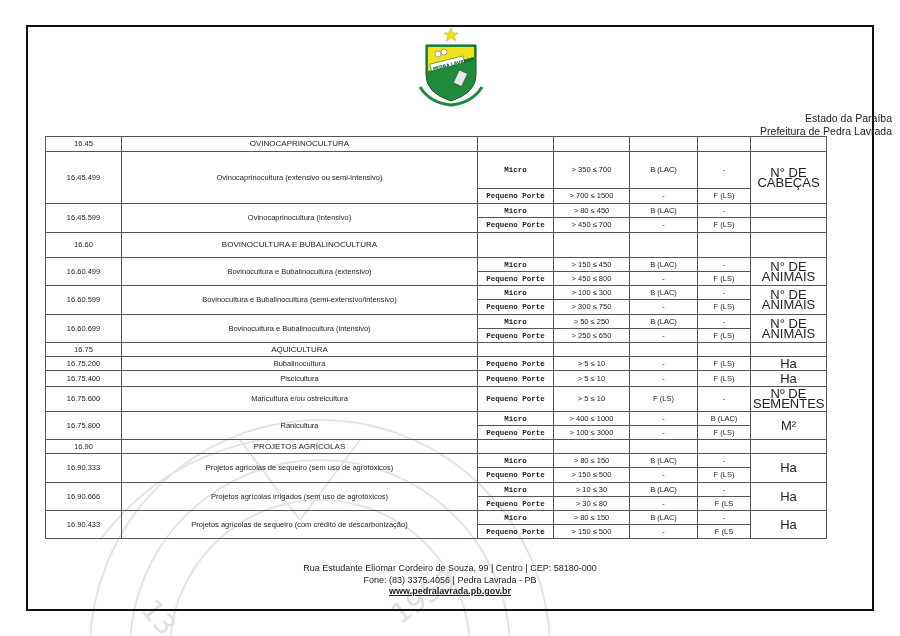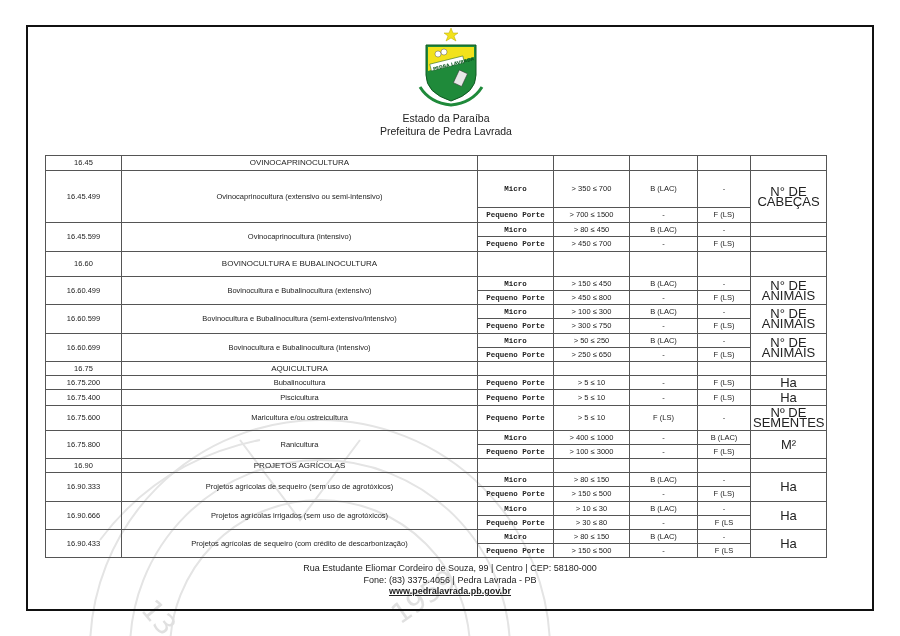--- a/index.html
+++ b/index.html
@@ -3,23 +3,23 @@
 <meta charset="utf-8">
 <style>
   html, body { margin: 0; padding: 0; background: #ffffff; }
   body { width: 900px; height: 636px; position: relative; overflow: hidden;
          font-family: "Liberation Sans", "DejaVu Sans", sans-serif; color: #222; }
   .page-frame { position: absolute; left: 26px; top: 25px; width: 848px; height: 586px;
                 border: 2px solid #111; box-sizing: border-box; }
   .watermark { position: absolute; left: 40px; top: 400px; width: 560px; height: 420px;
                pointer-events: none; }
   .logo { position: absolute; left: 418px; top: 27px; width: 66px; height: 82px; }
-  .header-text { position: absolute; top: 112px; width: 892px; text-align: center;
+  .header-text { position: absolute; top: 112px; width: 892px; text-align: right;
                  font-size: 10.5px; line-height: 13px; color: #222; }
-  table.grid { position: absolute; left: 45px; top: 155px; border-collapse: collapse;
+  table.grid { position: absolute; left: 45px; top: 136px; border-collapse: collapse;
                table-layout: fixed; width: 781px; font-size: 7.5px; color: #222; }
   table.grid td { border: 1px solid #555; text-align: center; vertical-align: middle;
                   padding: 0 2px; line-height: 10px; overflow: hidden; }
   td.section-title { font-weight: normal; font-size: 8px; }
   td.size { font-weight: bold; font-family: Liberation Mono, monospace; }
   td.unit { font-size: 13px; }
   .footer { position: absolute; left: 0; top: 563px; width: 900px; text-align: center;
             font-size: 9px; line-height: 11.5px; color: #222; }
   .footer .web { text-decoration: underline; font-weight: bold; }
   .footer-line { position: absolute; left: 26px; top: 609px; width: 848px; height: 2px; background: #111; }

